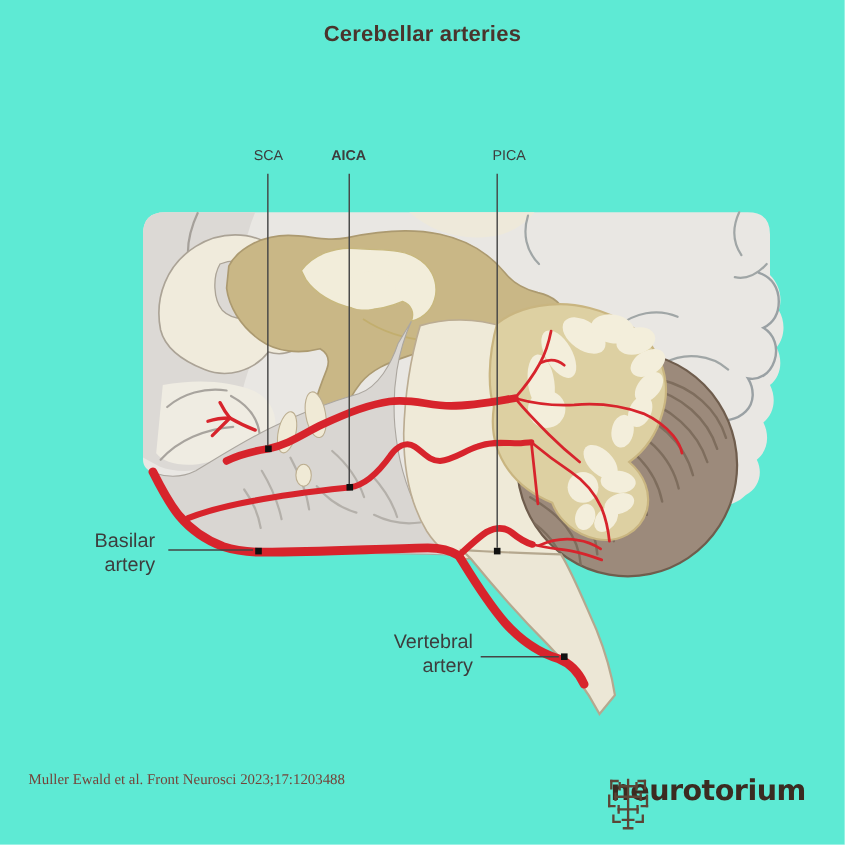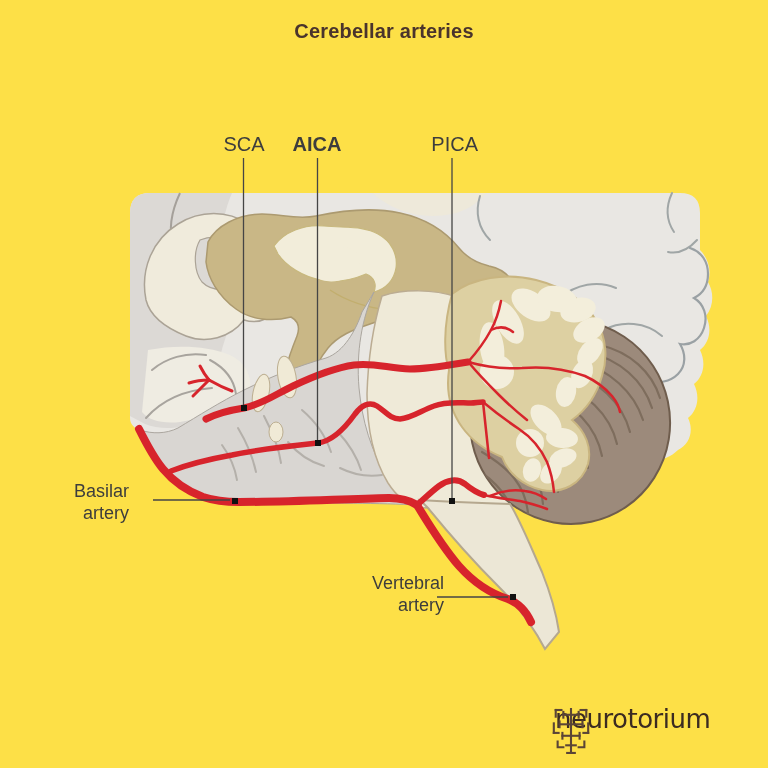--- a/index.html
+++ b/index.html
@@ -1,33 +1,33 @@
 <!DOCTYPE html>
 <html><head>
 <meta charset="utf-8">
 <style>
   html,body{margin:0;padding:0;background:#fff;}
-  .stage{position:relative;width:768px;height:768px;background:#fde047;overflow:hidden;
+  .stage{position:relative;width:768px;height:768px;background:#5eead4;overflow:hidden;
          font-family:"Liberation Sans",sans-serif;}
   .stage svg{position:absolute;left:0;top:0;}
   .title{position:absolute;left:0;top:20px;width:768px;text-align:center;
          font-size:20px;font-weight:bold;color:#4a342c;letter-spacing:.2px;}
-  .artery-label{position:absolute;top:133px;font-size:20px;color:#3d3d3d;text-align:center;}
+  .artery-label{position:absolute;top:133px;font-size:13px;color:#3d3d3d;text-align:center;}
   .lbl-sca{left:218px;width:52px;}
   .lbl-aica{left:291px;width:52px;font-weight:bold;}
   .lbl-pica{left:426px;width:52px;text-align:right;}
   .side-label{position:absolute;font-size:18px;color:#3d3d3d;line-height:22px;text-align:right;}
-  .lbl-basilar{left:44px;top:480px;width:85px;}
-  .lbl-vertebral{left:344px;top:572px;width:100px;}
+  .lbl-basilar{left:56px;top:480px;width:85px;}
+  .lbl-vertebral{left:330px;top:572px;width:100px;}
   .side-label span{display:block;}
   .footnote{position:absolute;left:26px;top:699px;width:548px;
             font-family:"Liberation Serif",serif;font-size:13.5px;line-height:1.42;color:#161616;}
   .footnote .citation{color:#74443a;}
   .logo{position:absolute;left:550px;top:704px;display:flex;align-items:center;}
-  .logo .wordmark{font-family:"DejaVu Sans",sans-serif;font-size:26px;font-weight:400;
+  .logo .wordmark{font-family:"DejaVu Sans",sans-serif;font-size:26px;font-weight:700;
                   color:#3b2b21;letter-spacing:-0.5px;margin-left:5px;}
 </style>
 </head>
 <body>
 
 <div class="stage">
 
   <svg width="768" height="768" viewBox="0 0 768 768">
     <defs>
       <clipPath id="cerebellum-clip">
@@ -174,20 +174,21 @@
     <span>Basilar</span>
     <span>artery</span>
   </div>
 
   <div class="side-label lbl-vertebral">
     <span>Vertebral</span>
     <span>artery</span>
   </div>
 
   <div class="footnote">
+    <div class="citation">Muller Ewald et al. Front Neurosci 2023;17:1203488</div>
   </div>
 
   <div class="logo">
     <svg width="42" height="54" viewBox="0 0 44 54">
       <g fill="none" stroke="#5b4536" stroke-width="2.2" stroke-linecap="square">
         <path d="M 22,4 L 22,48"></path>
         <path d="M 14,10 L 30,10"></path>
           <path d="M 14,7 L 14,13"></path>
           <path d="M 30,7 L 30,13"></path>
         <path d="M 10,20 L 34,20"></path>

